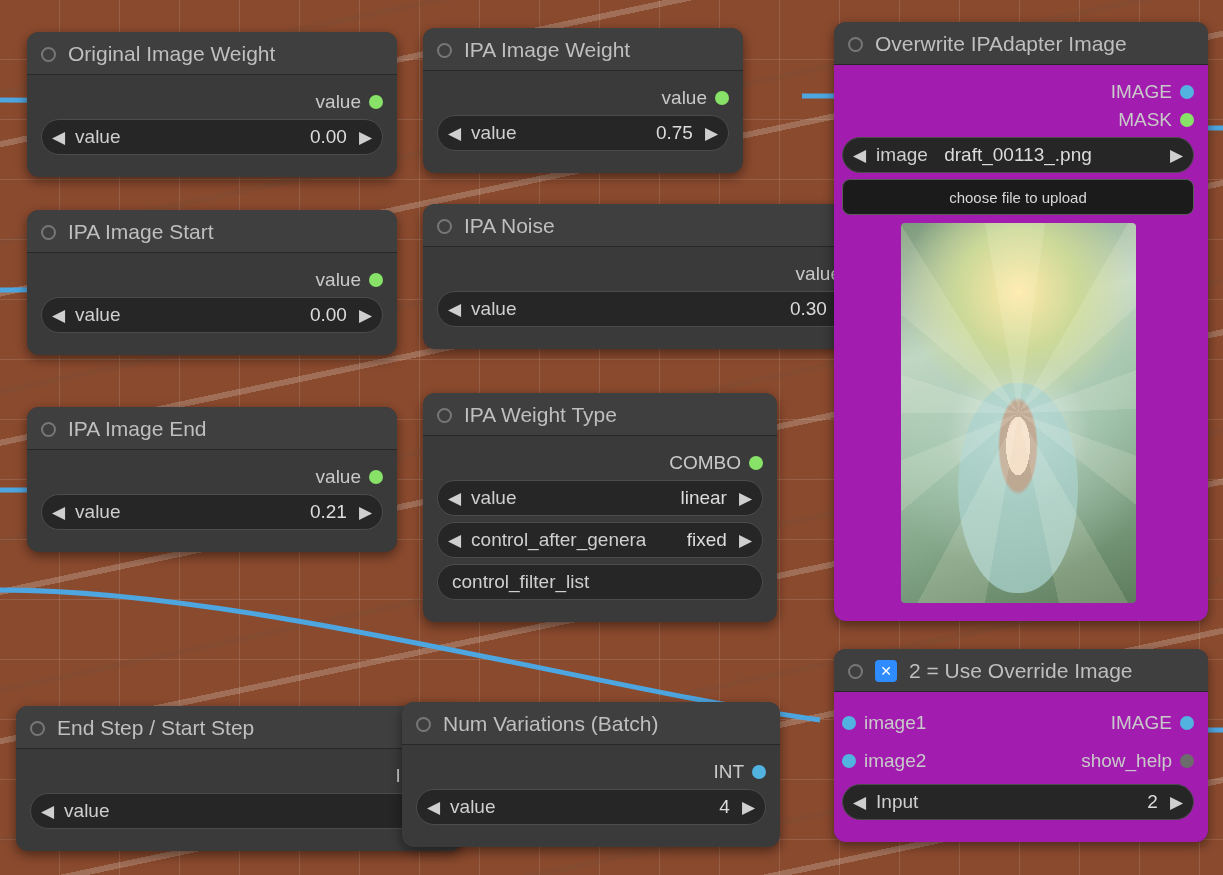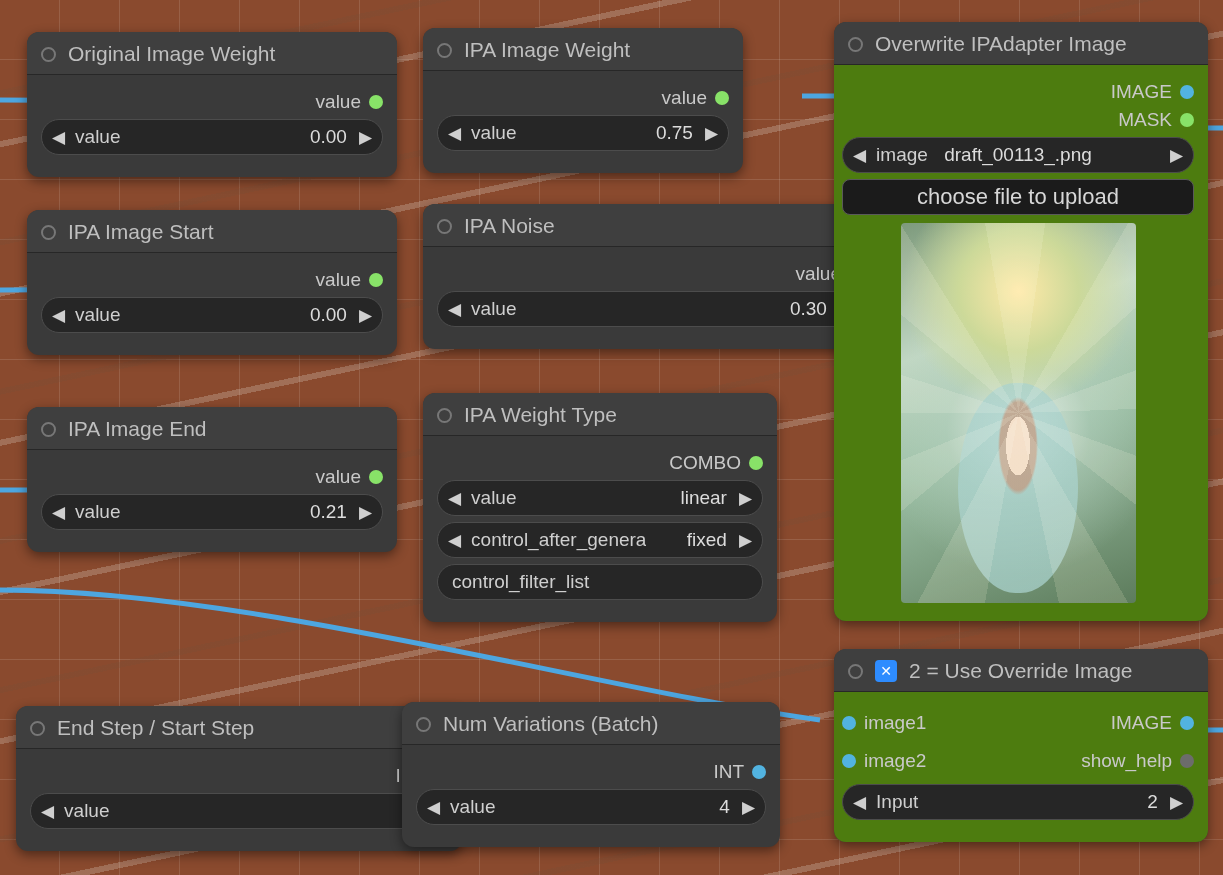--- a/index.html
+++ b/index.html
@@ -75,26 +75,26 @@
     font-size: 19px;
     position: relative;
   }
   .pill .arrow { color: #cfcfcf; font-size: 17px; line-height: 1; user-select: none; cursor: pointer; }
   .pill .label { margin-left: 10px; flex-shrink: 0; }
   .pill .value { flex: 1 1 auto; text-align: right; margin-right: 12px; white-space: nowrap; color: #dcdcdc; }
   .pill .center-val { position:absolute; left:50%; transform:translateX(-50%); color:#dcdcdc; }
 
   .btn {
     background: #1b1b1b; border: 1px solid #5a5a5a;
-    color: #d7d7d7; font-size: 22px; border-radius: 8px;
+    color: #d7d7d7; font-size: 15px; border-radius: 8px;
     height: 36px; width: 100%; cursor: pointer;
   }
 
   
-  .node.dark .body { background: #4d7c0f; border-radius: 0 0 12px 12px; padding-left: 8px; }
+  .node.dark .body { background: #a21caf; border-radius: 0 0 12px 12px; padding-left: 8px; }
   .preview {
     width: 235px; height: 380px; margin: 8px auto 2px auto;
     border-radius: 4px; overflow: hidden;
     background:
       radial-gradient(circle at 50% 18%, #ffe9a8 0%, #ccd999 18%, transparent 35%),
       radial-gradient(circle at 50% 55%, rgba(255,255,255,.7) 0%, rgba(187,214,200,.4) 30%, transparent 60%),
       linear-gradient(160deg, #7d9a7c 0%, #c1d7c3 30%, #9bbfa4 55%, #5d7c5c 100%);
     position: relative;
   }
   .preview::before {

